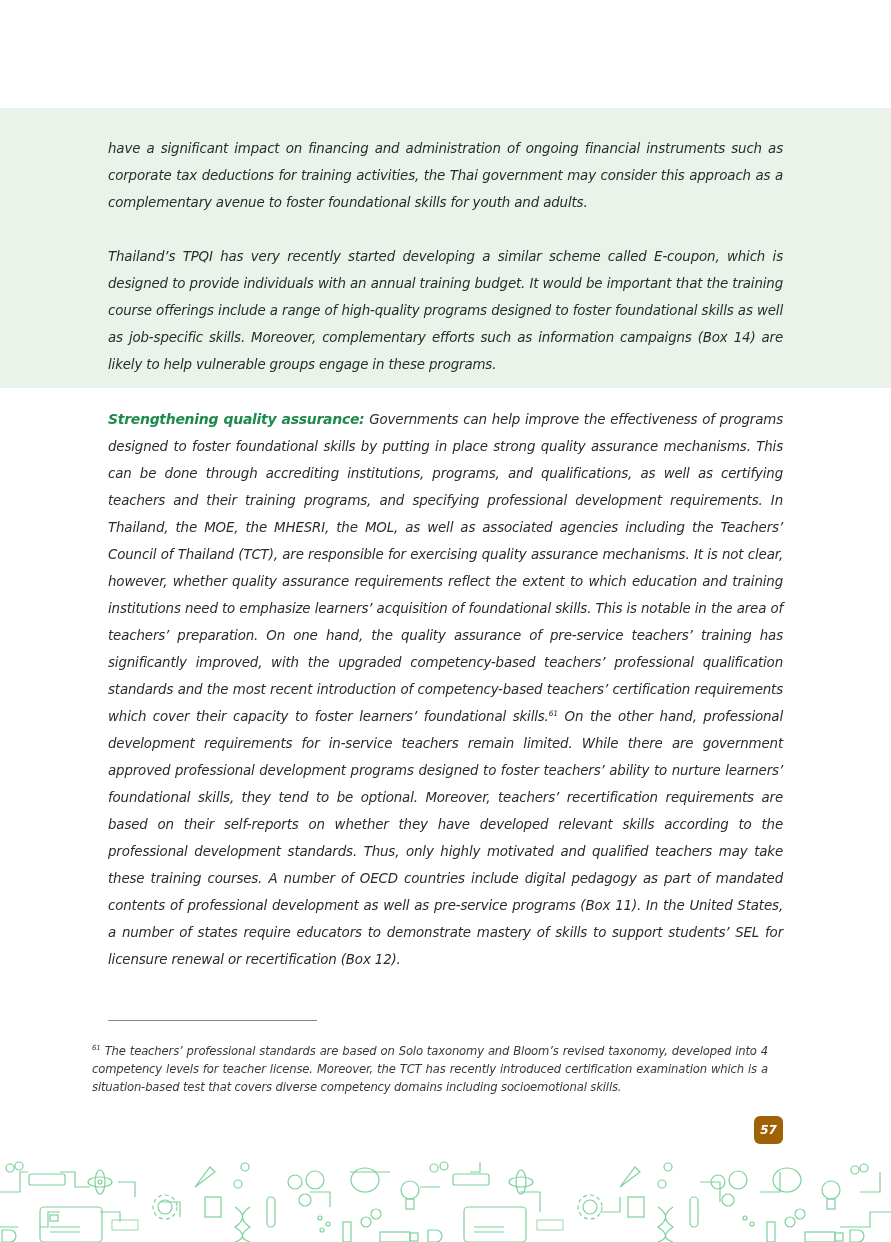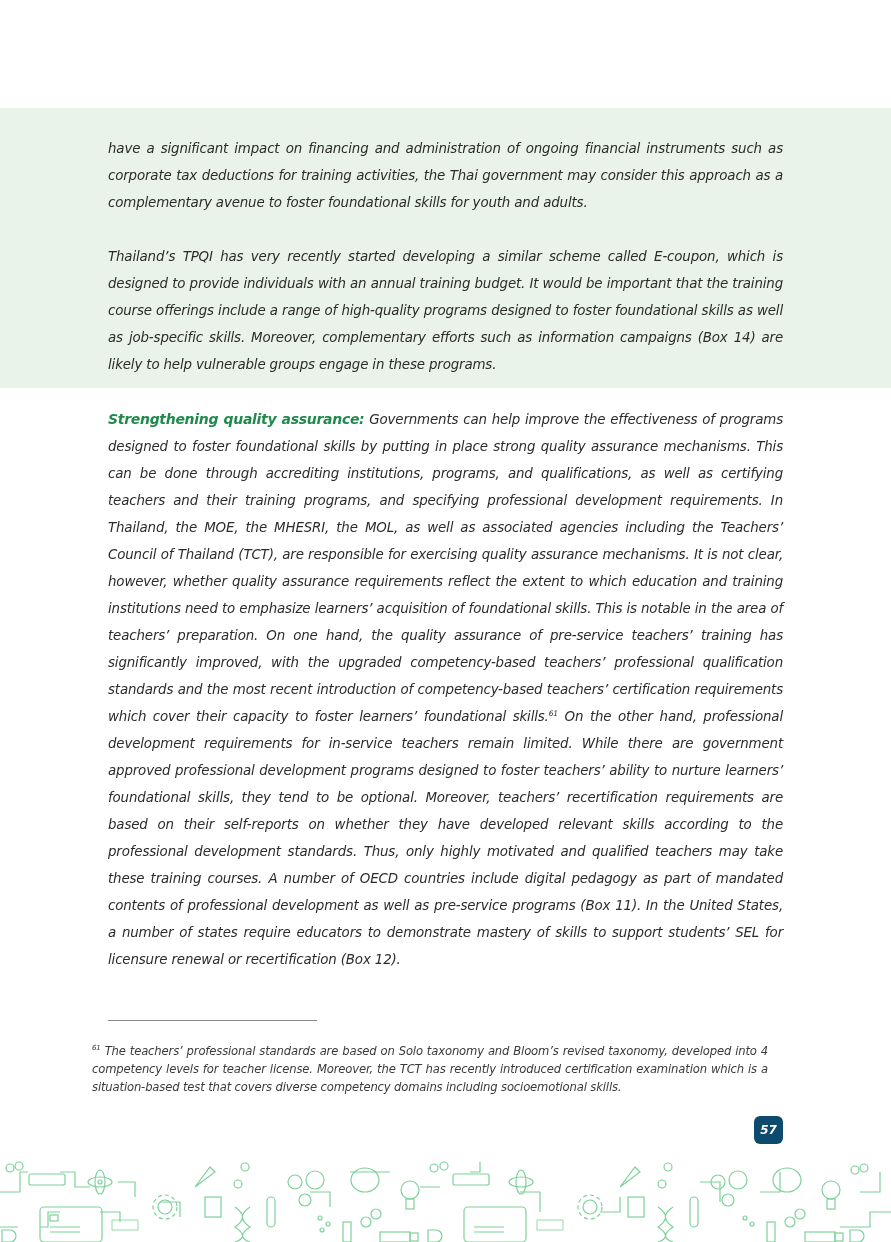--- a/index.html
+++ b/index.html
@@ -32,21 +32,21 @@
       background: #8a8a8a;
     }
     .footnote {
       position: absolute; left: 92px; top: 1042px; width: 676px;
       font-size: 11.6px; line-height: 18px; color: #3a3a3a; text-align: justify;
       letter-spacing: -0.15px;
     }
     .footnote sup { font-size: 7px; line-height: 0; }
     .page-badge {
       position: absolute; left: 754px; top: 1116px; width: 29px; height: 28px;
-      background: #0c4a6e; border-radius: 6px; color: #fff;
+      background: #a16207; border-radius: 6px; color: #fff;
       font-weight: bold; font-size: 12px; display: flex; align-items: center; justify-content: center;
     }
     .footer-art { position: absolute; left: 0; top: 1152px; width: 891px; height: 90px; }
   </style>
 </head>
 <body>
 
 <div class="page">
 
   <div class="green-box"></div>

